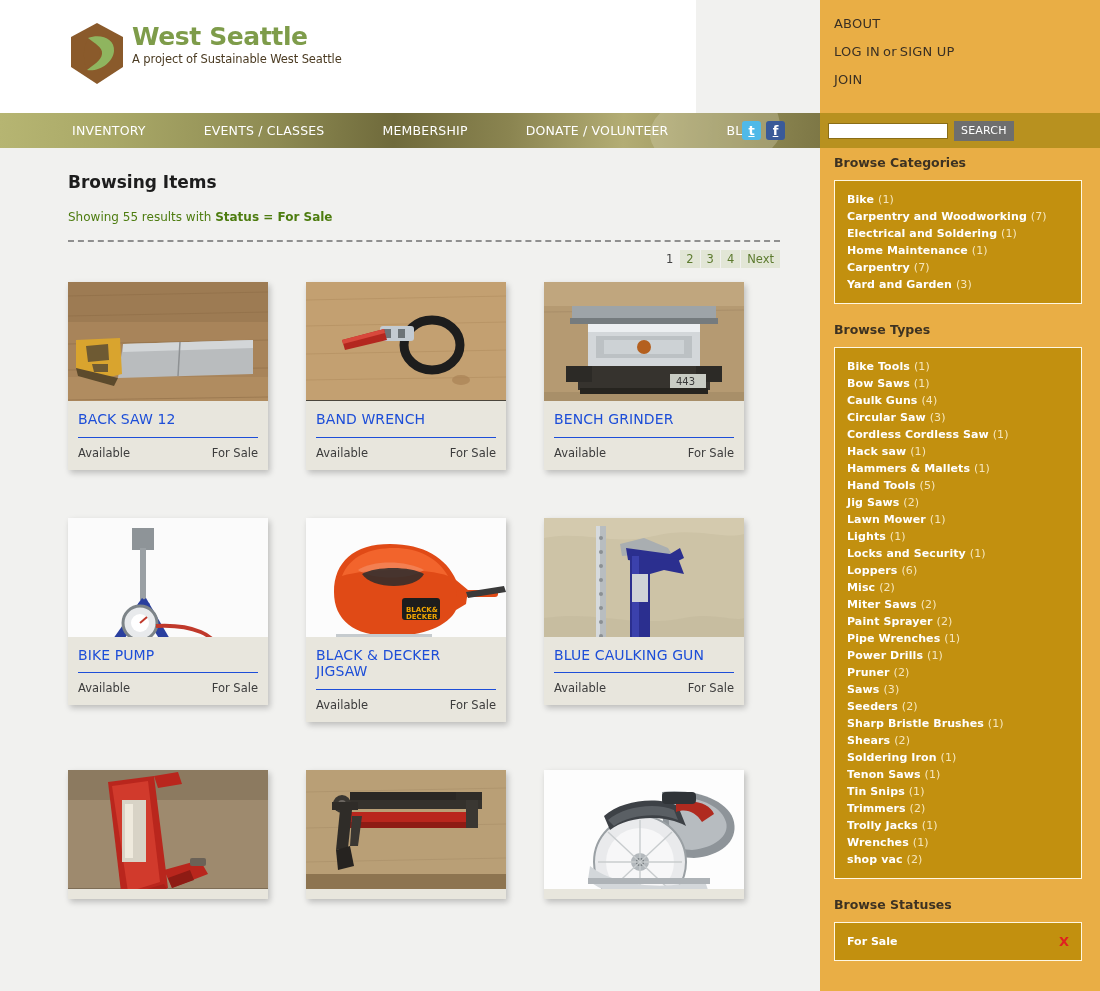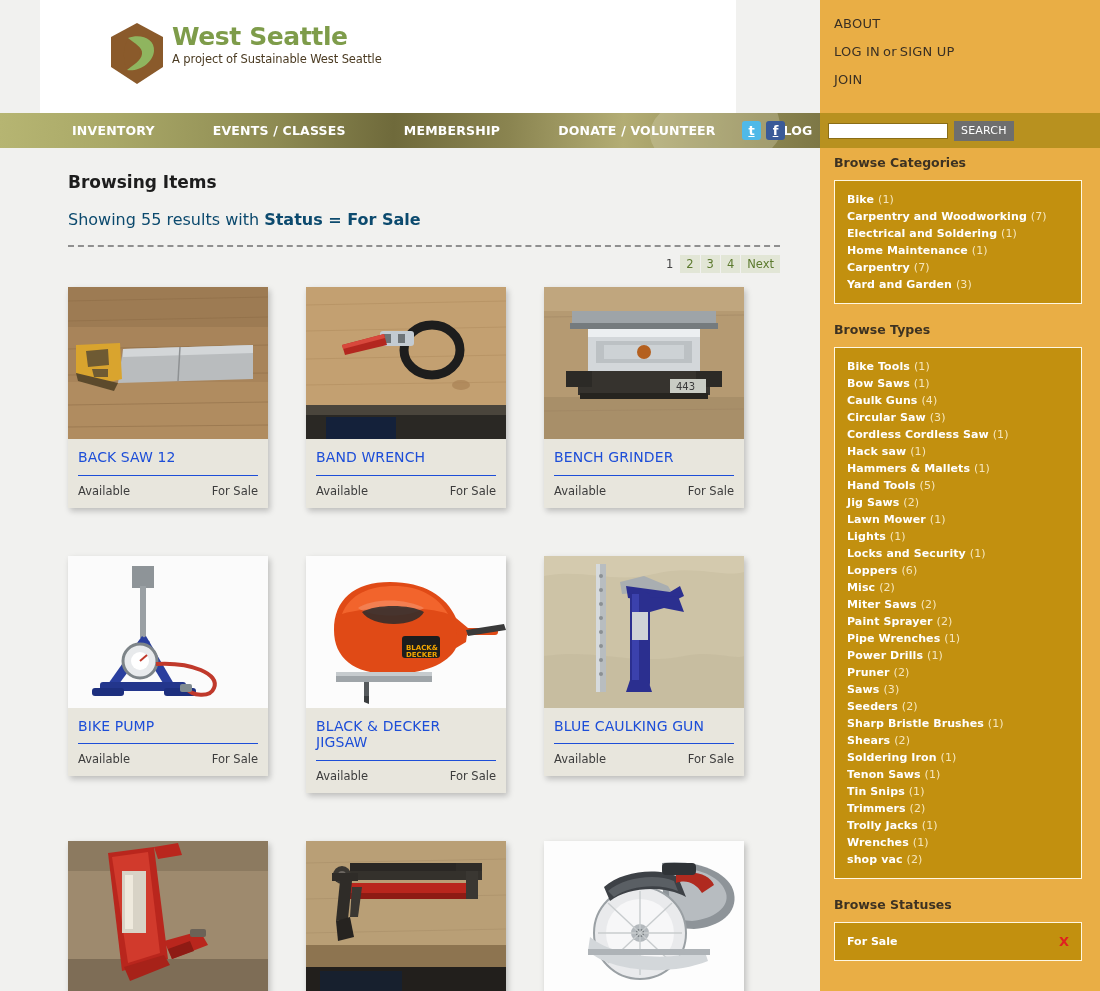--- a/index.html
+++ b/index.html
@@ -9,21 +9,20 @@
     overflow: hidden;
     background: #ffffff;
     font-family: "Liberation Sans", sans-serif;
   }
   .page { position: relative; width: 1100px; height: 991px; background: #f1f1ef; }
 
   
   .header-band {
     position: absolute; top: 0; left: 0; width: 696px; height: 113px;
     background: #ffffff;
-    margin-left: 40px;
   }
   .logo-wrap {
     position: absolute; left: 68px; top: 16px;
     display: flex; align-items: flex-start;
   }
   .logo-mark { width: 58px; height: 64px; margin-right: 6px; margin-top: 6px; }
   .logo-text { padding-top: 8px; }
   .logo-l1 {
     font-family: "DejaVu Sans", sans-serif;
     font-weight: bold; font-size: 25px; letter-spacing: -0.4px;
@@ -66,21 +65,21 @@
     width: 130px; height: 78px; border-radius: 46% 54% 40% 60%;
     background: rgba(222,218,188,0.30);
     transform: rotate(-12deg);
   }
   .nav-items {
     position: relative; z-index: 2;
     display: flex; align-items: center; height: 35px; padding-left: 72px;
   }
   .nav-items a {
     font-family: "DejaVu Sans", sans-serif;
-    font-weight: bold; font-size: 12.5px; color: #ffffff;
+    font-weight: normal; font-size: 12.5px; color: #ffffff;
     text-decoration: none; letter-spacing: 0.2px;
     margin-right: 58px; white-space: nowrap;
   }
   .social { position: absolute; z-index: 3; right: 35px; top: 8px; display: flex; gap: 5px; }
   .sico { width: 19px; height: 19px; border-radius: 3px; position: relative;
           font-family: "DejaVu Sans", sans-serif; font-weight: bold; color:#fff;
           font-size: 13px; text-align: center; line-height: 19px; }
   .sico.tw { background: #4fb9e8; }
   .sico.fb { background: #3a5a98; }
 
@@ -105,21 +104,21 @@
   .content {
     position: absolute; top: 148px; left: 0; width: 820px; bottom: 0;
     background: #f1f1ef; padding: 20px 40px 0 68px;
   }
   .page-title {
     font-family: "DejaVu Sans", sans-serif;
     font-size: 17px; font-weight: bold; color: #1d1d1d; margin: 4px 0 0 0;
   }
   .showing {
     font-family: "DejaVu Sans", sans-serif;
-    font-size: 16px; color: #0c4a6e; margin-top: 18px;
+    font-size: 12px; color: #4d7c0f; margin-top: 18px;
   }
   .showing b { font-weight: bold; }
   .divider {
     margin-top: 16px; border-top: 2px dashed #8f8f8f; height: 0;
     width: 712px;
   }
   .pager {
     margin-top: 8px; width: 712px; text-align: right;
     font-family: "DejaVu Sans", sans-serif; font-size: 11.5px;
   }
@@ -134,21 +133,21 @@
   .grid {
     margin-top: 14px; width: 720px;
     display: flex; flex-wrap: wrap;
   }
   .card {
     width: 200px; margin: 0 38px 48px 0; background: #e8e6dd;
     box-shadow: 2px 3px 6px rgba(0,0,0,0.22);
     align-self: flex-start;
   }
   .card:nth-child(3n) { margin-right: 0; }
-  .thumb { width: 200px; height: 152px; overflow: hidden; display: block; text-align: center; }
+  .thumb { width: 200px; height: 119px; overflow: hidden; display: block; text-align: center; }
   .thumb svg { display: block; width: 200px; height: 152px; }
   .card-body { padding: 10px 10px 0 10px; }
   .card-title {
     font-family: "DejaVu Sans", sans-serif;
     font-weight: normal; font-size: 14px; color: #1d4ed8;
     line-height: 1.18; letter-spacing: 0.1px;
     padding-bottom: 9px; border-bottom: 1px solid #1d4ed8;
   }
   .card-meta {
     display: flex; justify-content: space-between;

